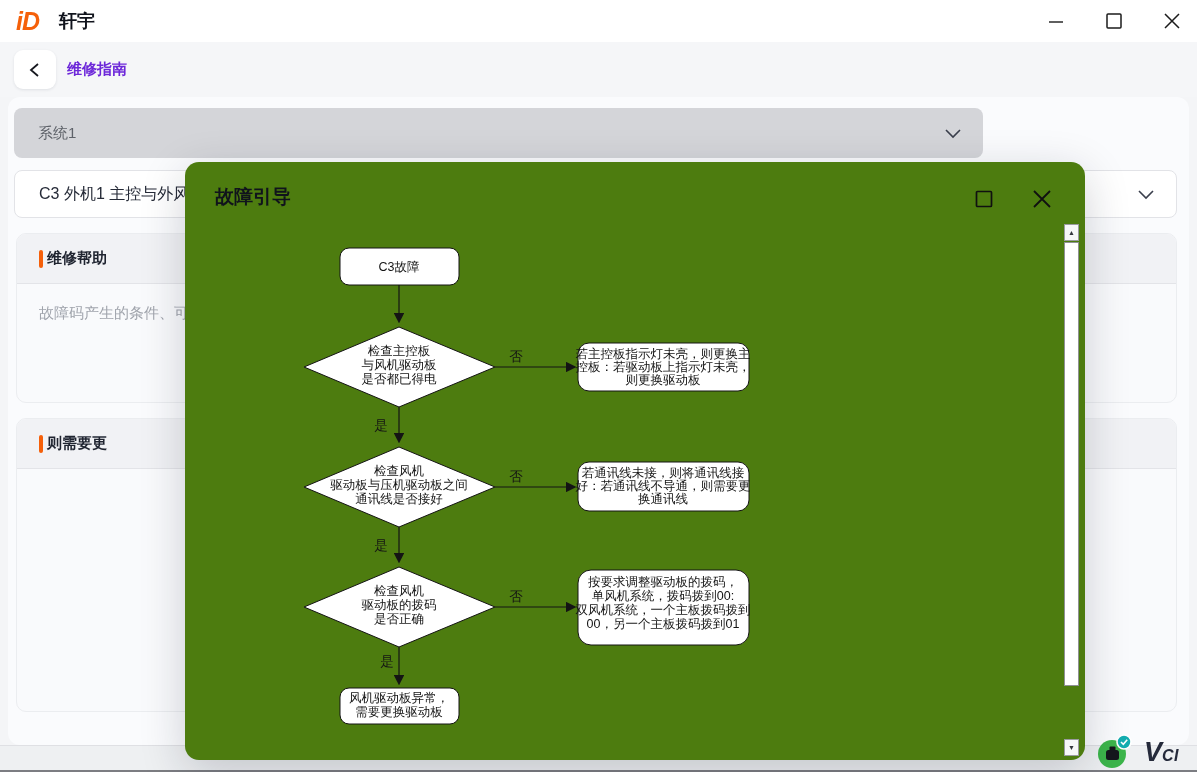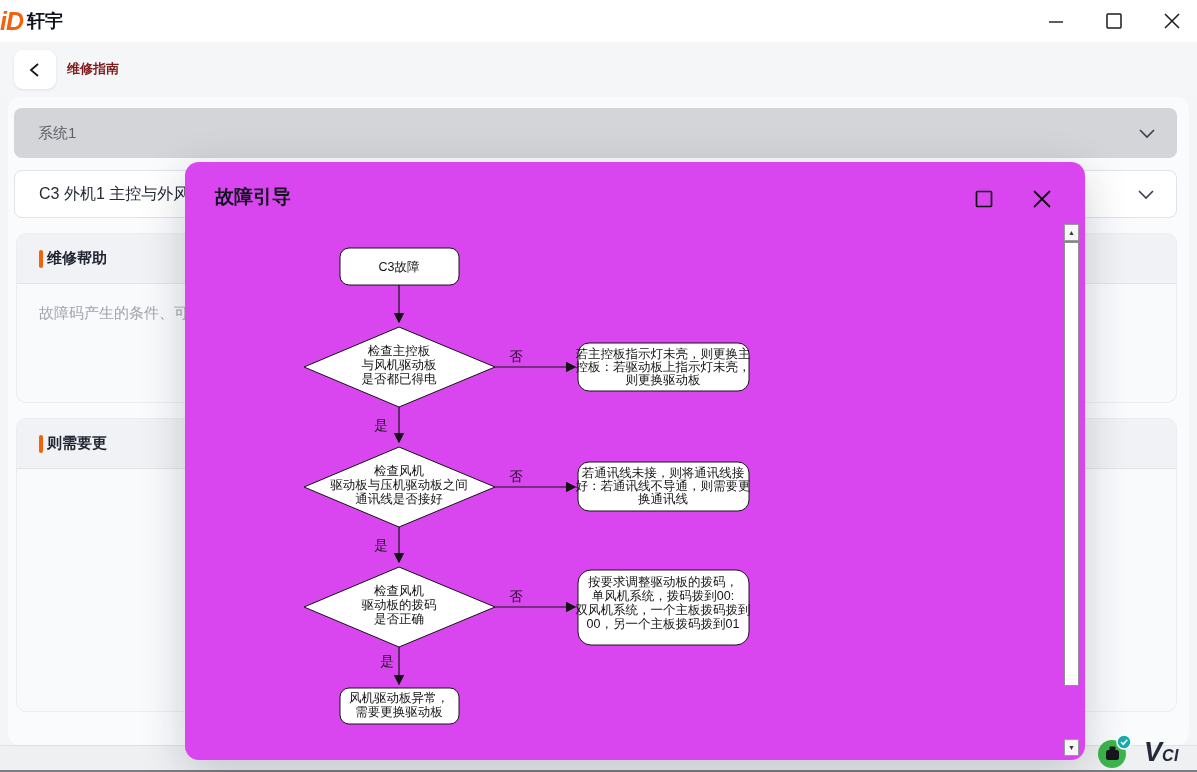--- a/index.html
+++ b/index.html
@@ -1,34 +1,34 @@
 <!DOCTYPE html>
 <html><head>
 <meta charset="utf-8">
 <style>
   * { margin:0; padding:0; box-sizing:border-box; }
   html,body { width:1197px; height:772px; }
   body { font-family:"Liberation Sans", sans-serif; background:#f4f5f7; position:relative; overflow:hidden; }
 
   
   .titlebar { position:absolute; left:0; top:0; width:1197px; height:42px; background:#ffffff; display:flex; align-items:center; }
-  .logo-mark { font-size:25px; font-weight:800; color:#F5600A; letter-spacing:-1px; font-style:italic; }
-  .app-name { margin-left:4px; font-size:18px; font-weight:700; color:#10131C; }
+  .logo-mark { margin-left:16px; font-size:25px; font-weight:800; color:#F5600A; letter-spacing:-1px; font-style:italic; }
+  .app-name { margin-left:20px; font-size:18px; font-weight:700; color:#10131C; }
   .win-controls { position:absolute; right:14px; top:0; height:42px; display:flex; align-items:center; gap:36px; }
   .win-btn { width:22px; height:22px; display:flex; align-items:center; justify-content:center; cursor:pointer; }
 
   
   .crumb-bar { position:absolute; left:0; top:42px; width:1197px; height:55px; background:#f5f6f8; }
   .back-btn { position:absolute; left:14px; top:8px; width:42px; height:39px; background:#ffffff; border-radius:9px; box-shadow:0 1px 3px rgba(30,35,60,.10); display:flex; align-items:center; justify-content:center; cursor:pointer; }
-  .crumb-title { position:absolute; left:67px; top:18px; font-size:13px; font-weight:700; color:#7f1d1d; }
+  .crumb-title { position:absolute; left:67px; top:18px; font-size:15px; font-weight:700; color:#6d28d9; }
 
   
   .main-panel { position:absolute; left:8px; top:97px; width:1181px; height:648px; background:#fafbfd; border-radius:12px; }
 
-  .system-header { position:absolute; left:14px; top:108px; width:1163px; height:50px; background:#d4d5d9; border-radius:8px; display:flex; align-items:center; cursor:pointer; }
+  .system-header { position:absolute; left:14px; top:108px; width:969px; height:50px; background:#d4d5d9; border-radius:8px; display:flex; align-items:center; cursor:pointer; }
   .system-header .lbl { margin-left:24px; font-size:15px; color:#5E6269; }
   .row-chev { position:absolute; right:20px; top:50%; transform:translateY(-50%); }
 
   .fault-row { position:absolute; left:14px; top:170px; width:1163px; height:48px; background:#ffffff; border:1px solid #e2e3e7; border-radius:8px; display:flex; align-items:center; cursor:pointer; }
   .fault-row .lbl { margin-left:24px; font-size:16px; color:#262B38; white-space:nowrap; overflow:hidden; }
 
   .card { position:absolute; left:16px; width:1161px; background:#f9fafc; border:1px solid #ebedf0; border-radius:10px; overflow:hidden; }
   .card-head { height:50px; background:#f1f2f5; border-bottom:1px solid #e3e4e8; display:flex; align-items:center; }
   .accent-bar { width:4px; height:18px; background:#F5600A; border-radius:2px; margin-left:22px; }
   .card-title { margin-left:4px; font-size:15px; font-weight:700; color:#1F2430; }
@@ -38,21 +38,21 @@
   .placeholder-text { position:absolute; left:22px; top:20px; font-size:15px; color:#A0A4AC; white-space:nowrap; }
 
   
   .footer { position:absolute; left:0; top:745px; width:1197px; height:27px; background:#eef0f2; border-top:1px solid #dfe0e4; border-bottom:2px solid #7c7d82; }
   .vci-wrap { position:absolute; right:18px; top:-12px; display:flex; align-items:center; gap:10px; }
   .vci-logo { font-style:italic; font-weight:800; color:#252A3B; display:flex; align-items:baseline; }
   .vci-v { font-size:27px; }
   .vci-ci { font-size:16px; letter-spacing:.5px; }
 
   
-  .dialog { position:absolute; left:185px; top:162px; width:900px; height:598px; background:#d946ef; border-radius:14px; box-shadow:0 12px 46px rgba(20,25,45,.20); z-index:10; }
+  .dialog { position:absolute; left:185px; top:162px; width:900px; height:598px; background:#4d7c0f; border-radius:14px; box-shadow:0 12px 46px rgba(20,25,45,.20); z-index:10; }
   .dialog-title { position:absolute; left:30px; top:22px; font-size:19px; font-weight:700; color:#10131C; }
   .dlg-btn { position:absolute; top:24px; width:26px; height:26px; display:flex; align-items:center; justify-content:center; cursor:pointer; }
   .dlg-max { left:786px; }
   .dlg-close { left:844px; }
 
   
   .vscroll { position:absolute; left:879px; top:62px; width:15px; height:532px; }
   .scroll-btn { position:absolute; left:0; width:15px; height:17px; border:1px solid #9a9b9f; background:#f7f7f8; font-size:7px; color:#33363c; display:flex; align-items:center; justify-content:center; cursor:pointer; }
   .scroll-btn.up { top:0; }
   .scroll-btn.down { top:515px; }

